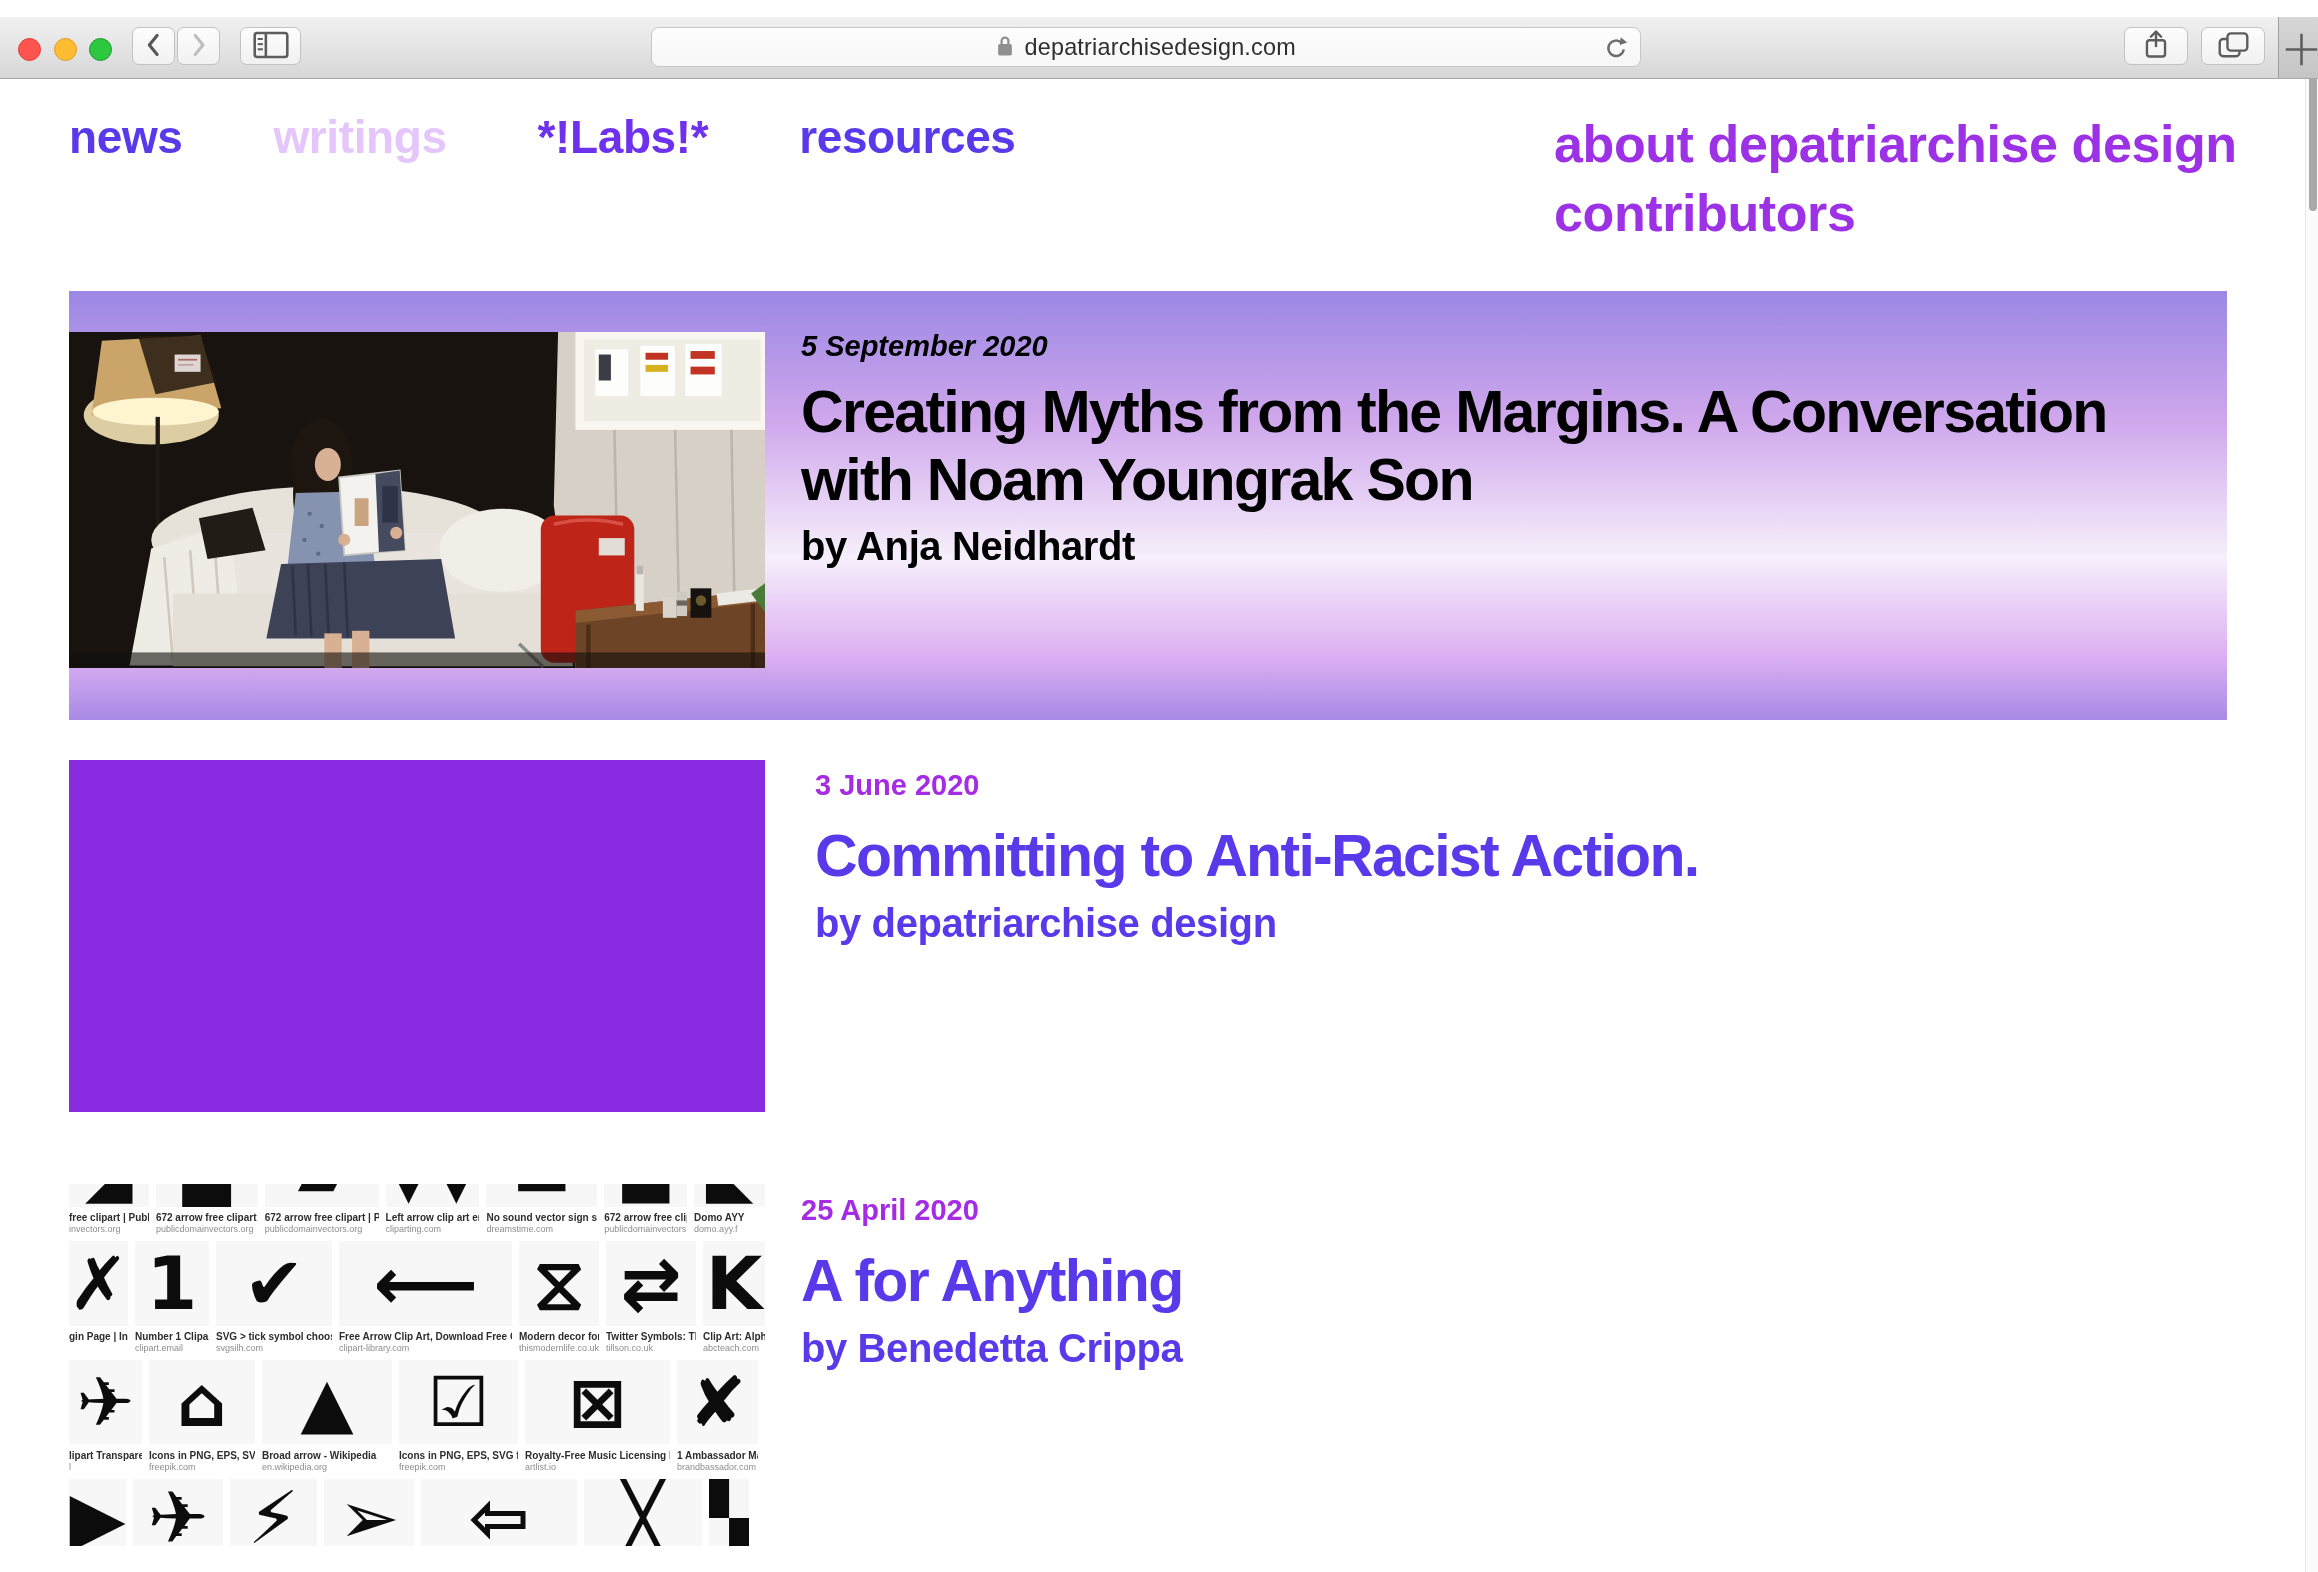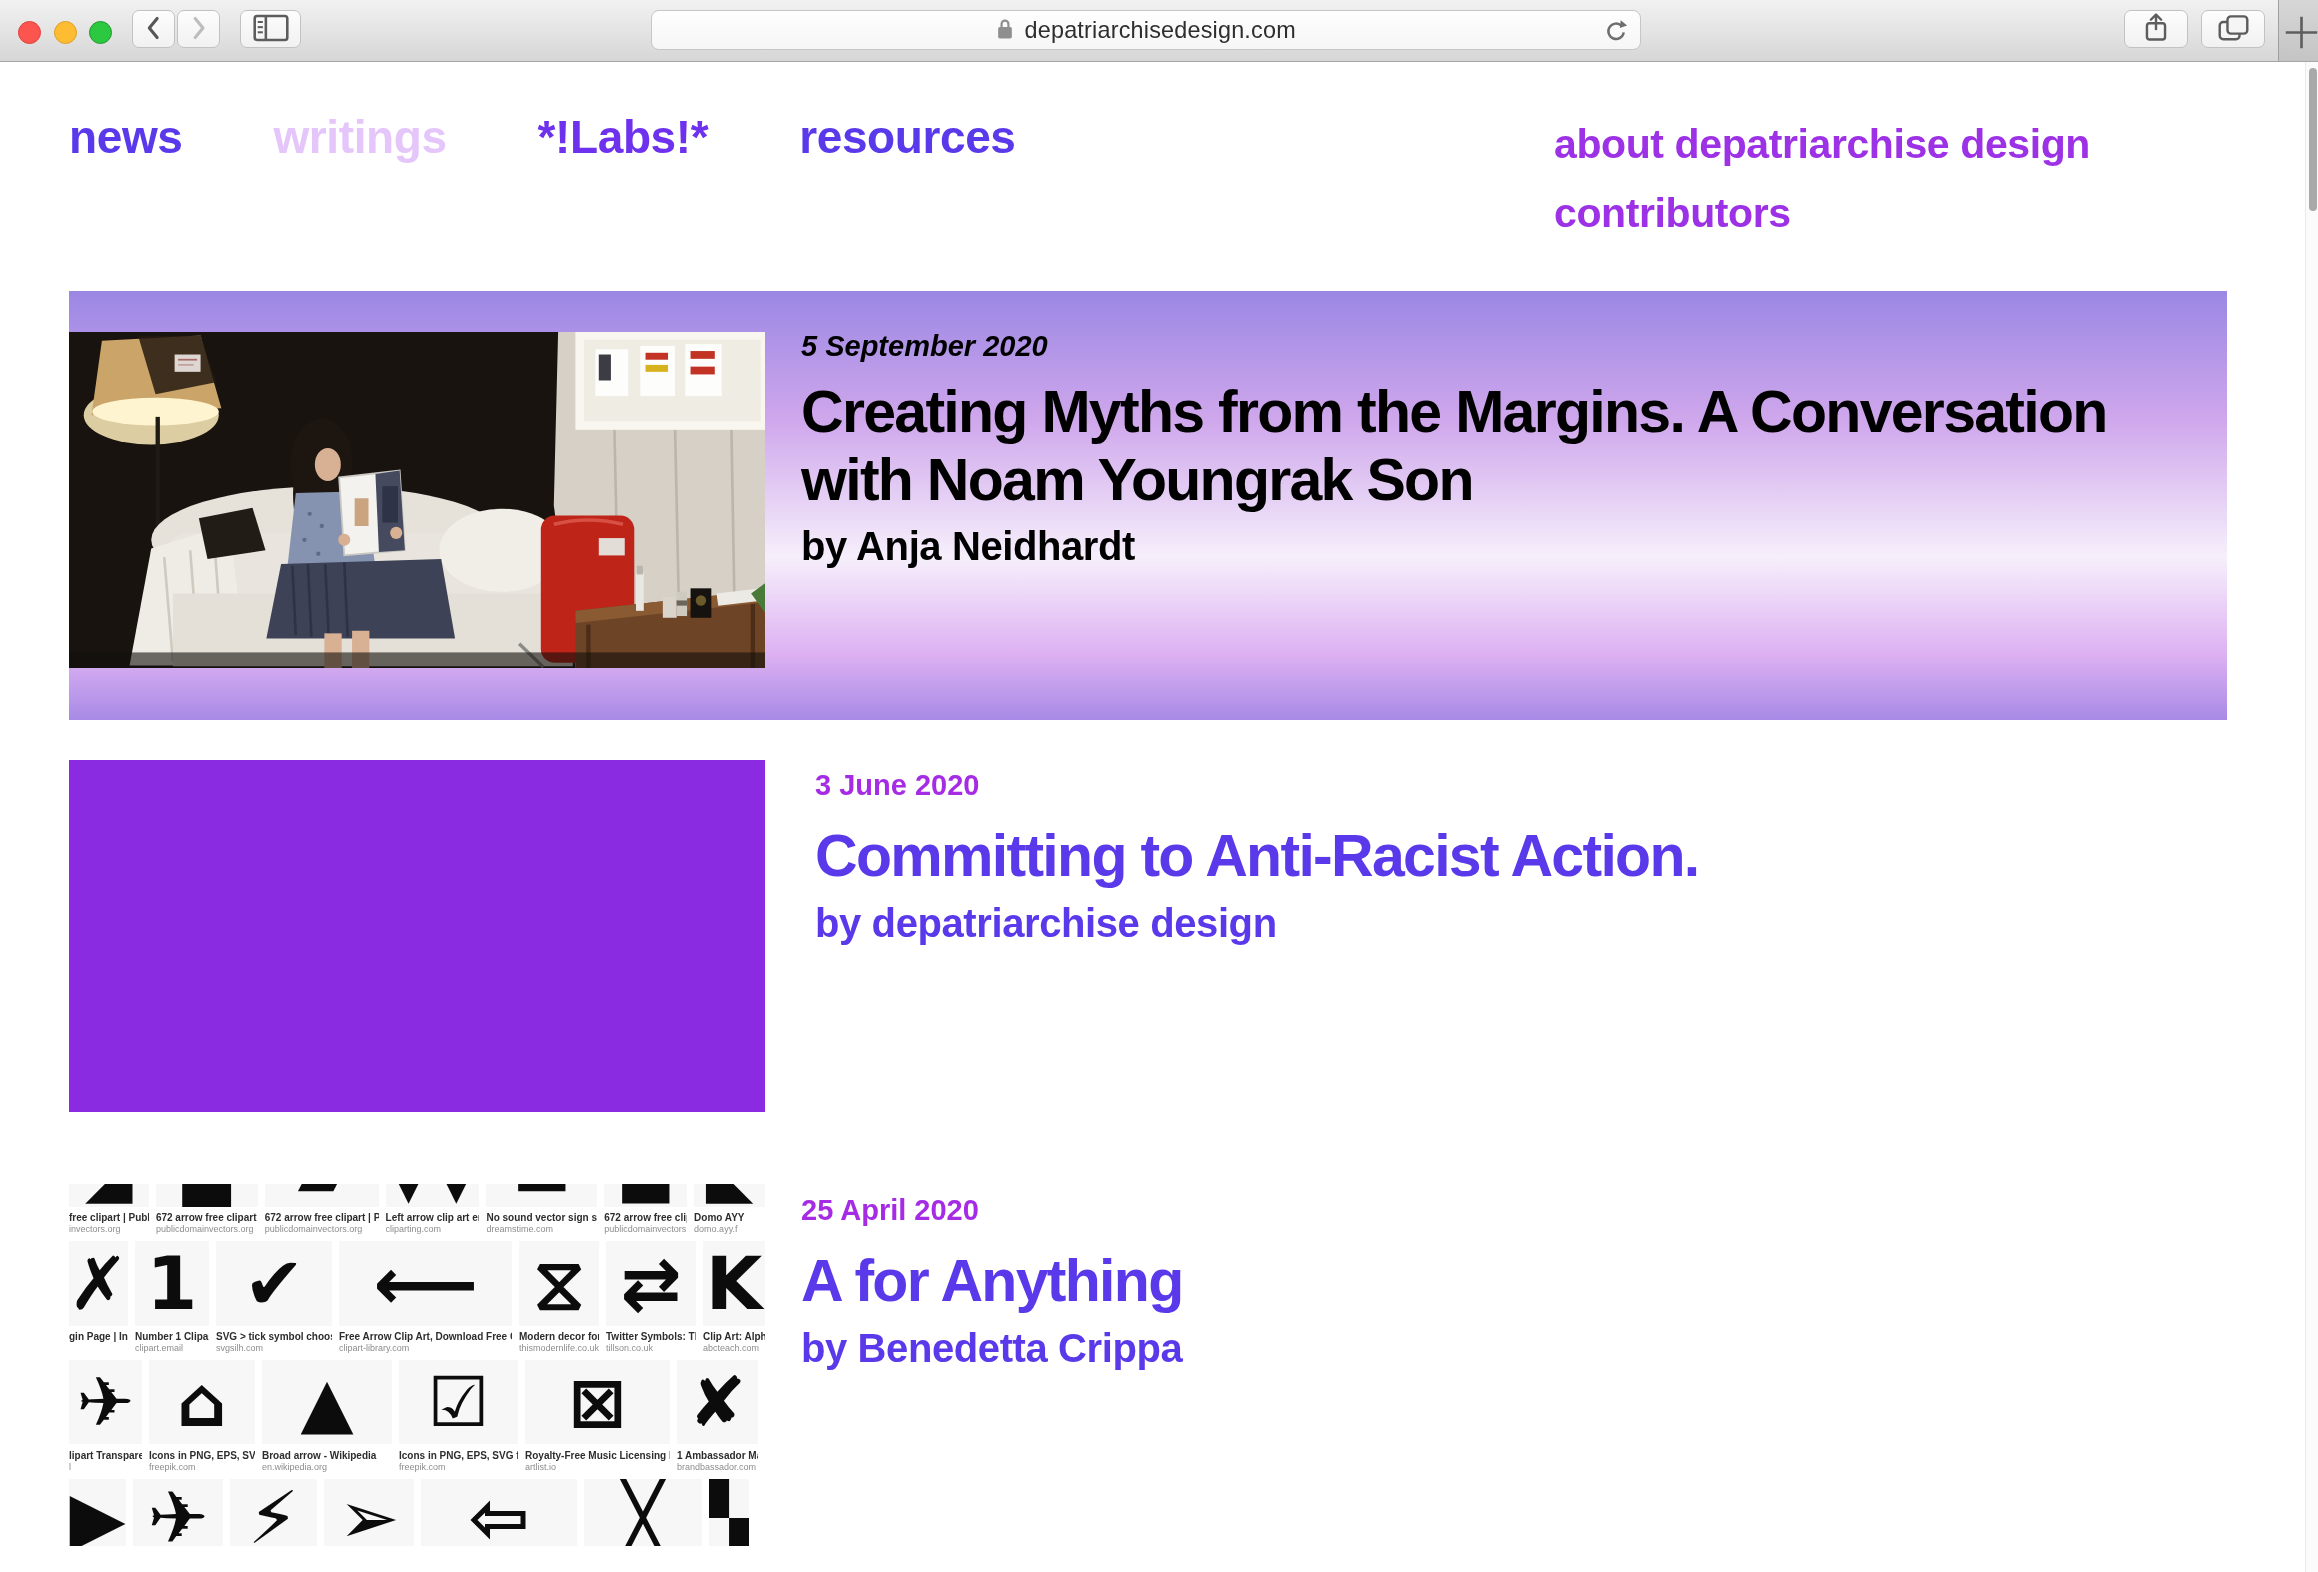--- a/index.html
+++ b/index.html
@@ -3,21 +3,21 @@
 <meta charset="utf-8">
 <style>
   html,body{margin:0;padding:0;}
   body{
     width:2319px;height:1572px;overflow:hidden;background:#fff;
     font-family:"Liberation Sans","DejaVu Sans",sans-serif;
     position:relative;
     -webkit-font-smoothing:antialiased;
   }
   
-  .chrome{position:absolute;top:0;left:0;width:2319px;height:61px;
+  .chrome{position:absolute;top:17px;left:0;width:2319px;height:61px;
     background:linear-gradient(180deg,#f1f1f1 0%,#e3e3e3 55%,#d6d6d6 100%);
     border-bottom:0.9px solid #a6a6a6;z-index:30;}
   .tl{position:absolute;top:21px;width:21px;height:21px;border-radius:50%;cursor:default;}
   .tl.red{left:18px;background:#fc544e;border:0.9px solid #e0413a;}
   .tl.yellow{left:54px;background:#fdbc32;border:0.9px solid #dfa023;}
   .tl.green{left:89px;background:#2bc840;border:0.9px solid #1f9a2f;}
   .tbtn{position:absolute;top:10.4px;height:38px;border-radius:7px;
     background:linear-gradient(180deg,#fdfdfd,#f1f1f1);
     border:0.9px solid #c2c2c2;display:flex;align-items:center;justify-content:center;
     box-sizing:border-box;cursor:pointer;}
@@ -40,21 +40,21 @@
   .scroll-track{position:absolute;top:61px;right:0;width:14px;height:1511px;background:#fbfbfb;
     border-left:0.9px solid #eaeaea;box-sizing:border-box;z-index:25;}
   .scroll-thumb{position:absolute;left:2.6px;top:7px;width:8.7px;height:143px;border-radius:4.3px;background:#a9a9a9;cursor:grab;}
   
   .page{position:absolute;top:61px;left:0;width:2305px;height:1511px;background:#fff;overflow:hidden;}
   .nav-left{position:absolute;left:69px;top:49px;display:flex;gap:91px;
     font-size:46px;font-weight:bold;letter-spacing:-0.4px;}
   .nav-left a{text-decoration:none;cursor:pointer;color:var(--accent);}
   .nav-left a.muted{color:var(--nav-muted);}
   .nav-left a.labs{color:var(--nav-labs);}
-  .nav-right{position:absolute;left:1554px;top:49px;font-size:41px;font-weight:bold;
+  .nav-right{position:absolute;left:1554px;top:49px;font-size:52px;font-weight:bold;
     letter-spacing:-0.4px;line-height:69px;color:var(--nav-right);}
   .nav-right a{display:block;color:var(--nav-right);text-decoration:none;cursor:pointer;}
   
   .a1{position:absolute;left:69px;top:230px;width:2158px;height:429px;cursor:pointer;
     background:linear-gradient(180deg,var(--banner-top) 0%,var(--banner-mid1) 30%,var(--banner-light) 62%,var(--banner-mid2) 85%,var(--banner-bottom) 100%);}
   .a1 .photo{position:absolute;left:0;top:41px;width:696px;height:336px;display:block;}
   .art-text{position:absolute;left:732px;top:38px;width:1385px;}
   .date{font-size:29px;font-weight:bold;line-height:35px;}
   .a1 .date{color:#000;font-style:italic;}
   .title{font-size:59px;font-weight:bold;letter-spacing:-1.7px;line-height:1.16;margin-top:14px;width:1351px;}

